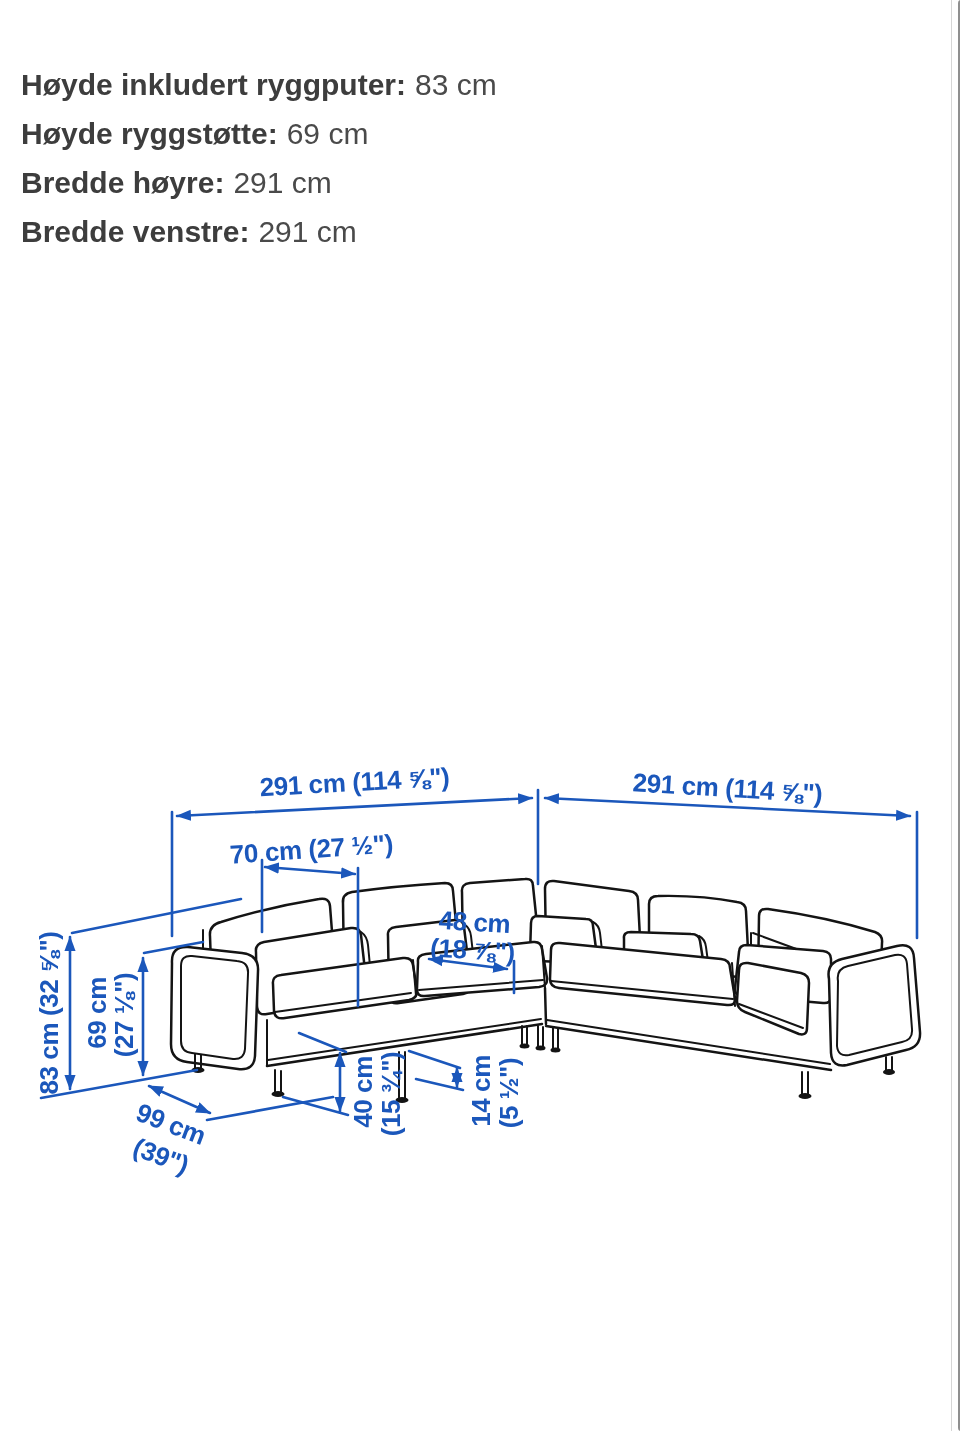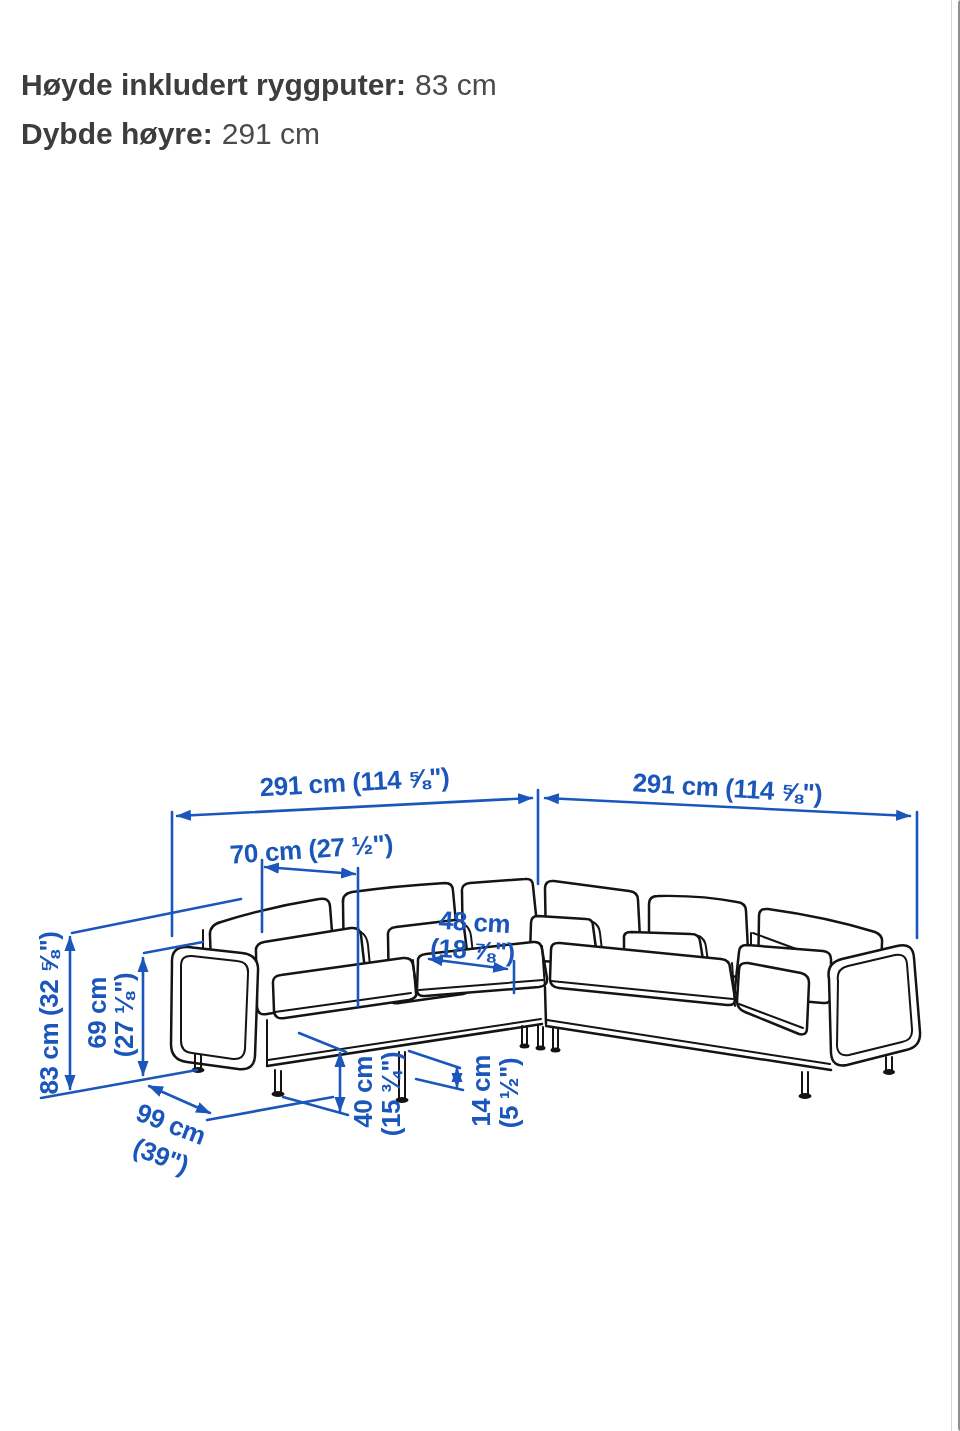--- a/index.html
+++ b/index.html
@@ -25,21 +25,27 @@
 </head>
 <body>
 
 <div class="page">
 
   <div class="specs">
     <div class="spec-row">
       <span class="spec-label">Høyde inkludert ryggputer:</span><span class="spec-value">83 cm</span>
     </div>
     <div class="spec-row">
-      <span class="spec-label">Dybde høyre:</span><span class="spec-value">291 cm</span>
+      <span class="spec-label">Høyde ryggstøtte:</span><span class="spec-value">69 cm</span>
+    </div>
+    <div class="spec-row">
+      <span class="spec-label">Bredde høyre:</span><span class="spec-value">291 cm</span>
+    </div>
+    <div class="spec-row">
+      <span class="spec-label">Bredde venstre:</span><span class="spec-value">291 cm</span>
     </div>
   </div>
 
   <svg class="diagram" viewBox="0 0 960 1431">
     <defs>
       <marker id="arw" viewBox="0 0 14 12" markerWidth="15" markerHeight="13" refX="13" refY="6" orient="auto-start-reverse" markerUnits="userSpaceOnUse">
         <path d="M0,0.8 L14,6 L0,11.2 Z" fill="#1b57bb"></path>
       </marker>
     </defs>
 

